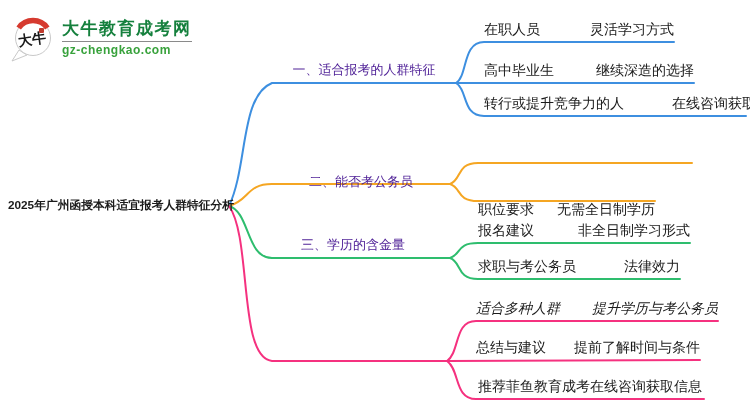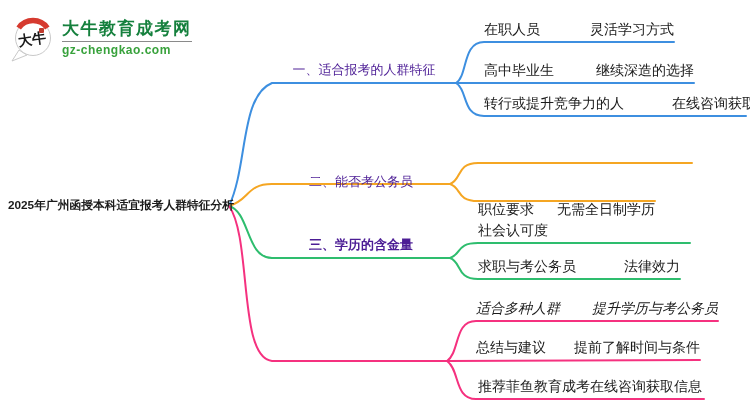--- a/index.html
+++ b/index.html
@@ -74,42 +74,43 @@
       <div class="logo-name">大牛教育成考网</div>
       <div class="logo-divider"></div>
       <div class="logo-url">gz-chengkao.com</div>
     </div>
   </div>
 
   <div class="root-topic">2025年广州函授本科适宜报考人群特征分析</div>
 
   <div class="branch-label" style="left:272px;top:60px;width:184px;">一、适合报考的人群特征</div>
   <div class="branch-label" style="left:272px;top:172px;width:178px;">二、能否考公务员</div>
-  <div class="branch-label" style="left:272px;top:235px;width:178px;font-weight:bold;">三、学历的含金量</div>
+  <div class="branch-label" style="left:264px;top:235px;width:178px;">三、学历的含金量</div>
 
   <div class="node-row" style="left:484px;top:19px;width:190px;">
     <span class="t">在职人员</span>
     <span class="d">灵活学习方式</span>
   </div>
   <div class="node-row" style="left:484px;top:60px;width:210px;">
     <span class="t">高中毕业生</span>
     <span class="d">继续深造的选择</span>
   </div>
   <div class="node-row" style="left:484px;top:93px;width:262px;gap:48px;">
     <span class="t">转行或提升竞争力的人</span>
     <span class="d">在线咨询获取信息</span>
   </div>
 
   <div class="node-row" style="left:478px;top:178px;width:177px;margin-top:21px;">
     <span class="t">职位要求</span>
     <span class="d">无需全日制学历</span>
   </div>
 
   <div class="node-row" style="left:478px;top:220px;width:212px;">
-    <span class="t">社会认可度</span>
+    <span class="t">报名建议</span>
+    <span class="d">非全日制学习形式</span>
   </div>
   <div class="node-row" style="left:478px;top:256px;width:202px;">
     <span class="t">求职与考公务员</span>
     <span class="d">法律效力</span>
   </div>
 
   <div class="node-row" style="left:476px;top:298px;width:242px;font-style:italic;">
     <span class="t">适合多种人群</span>
     <span class="d">提升学历与考公务员</span>
   </div>

